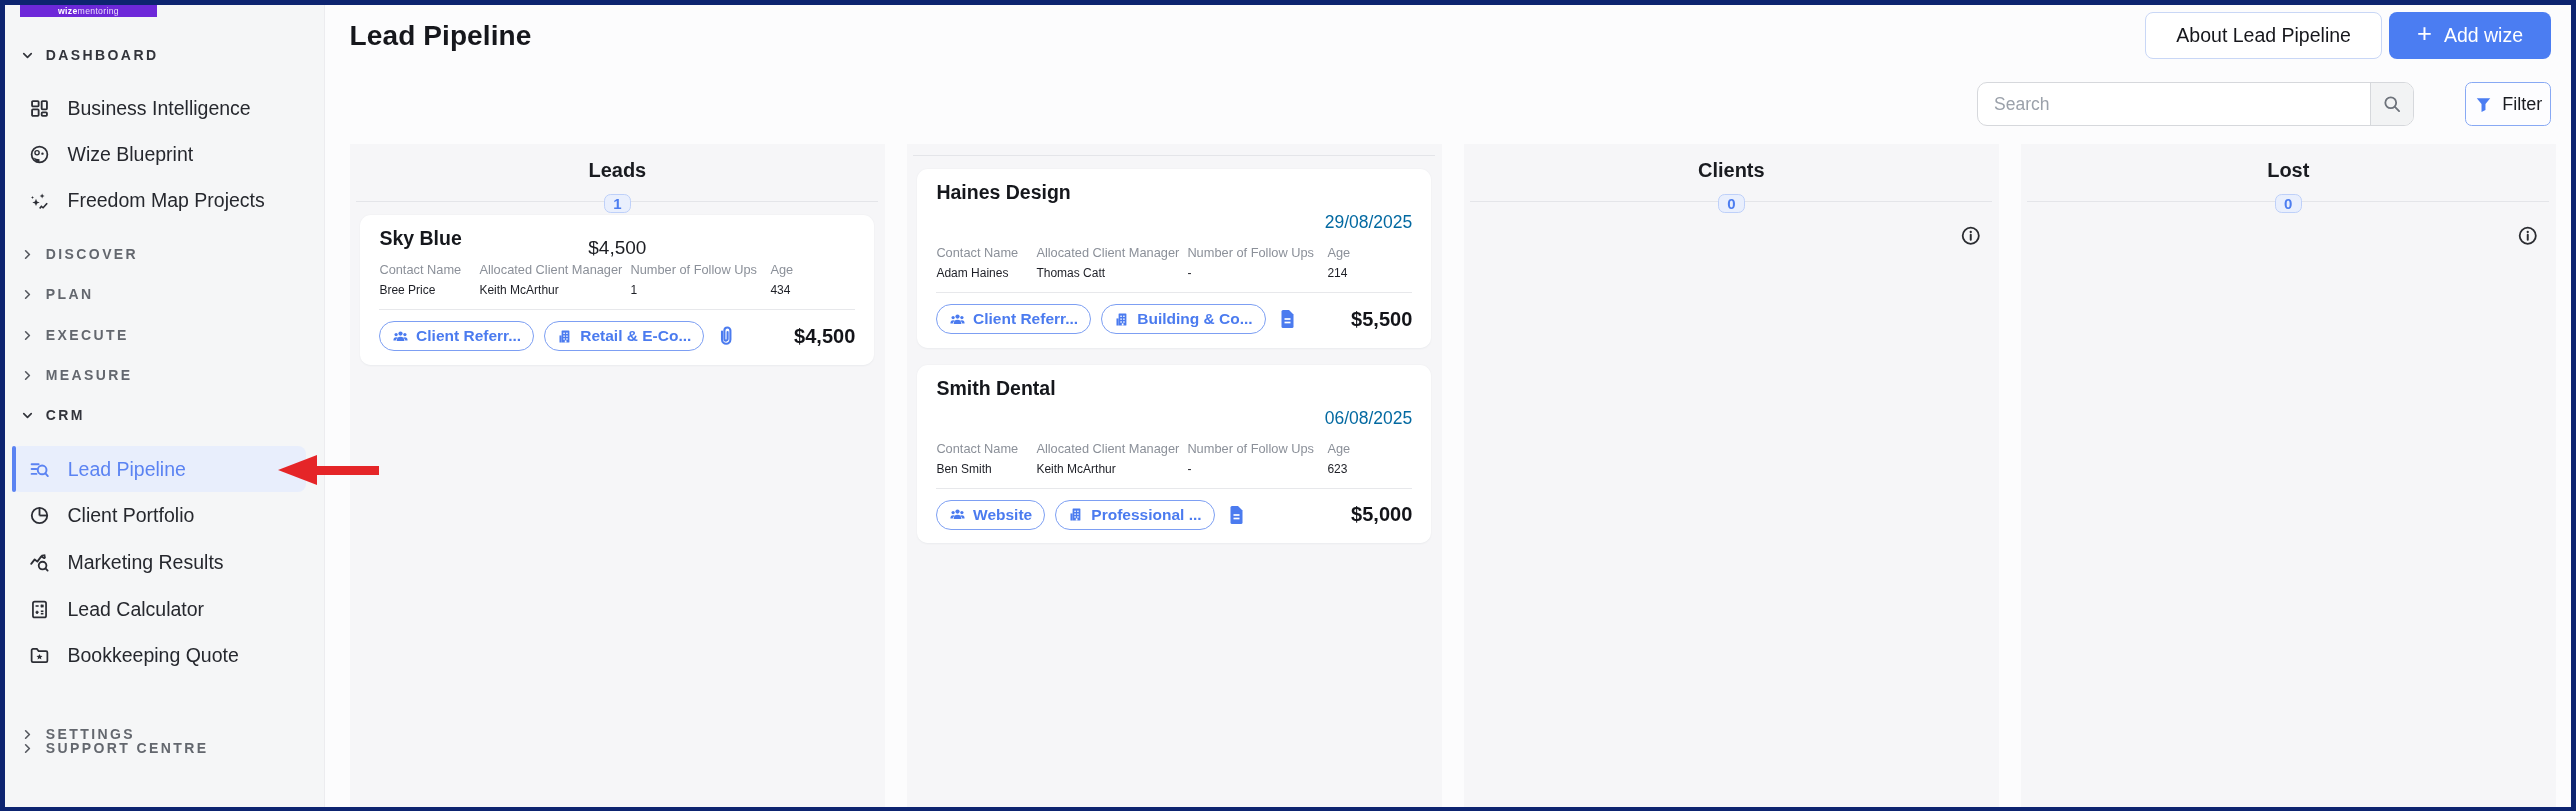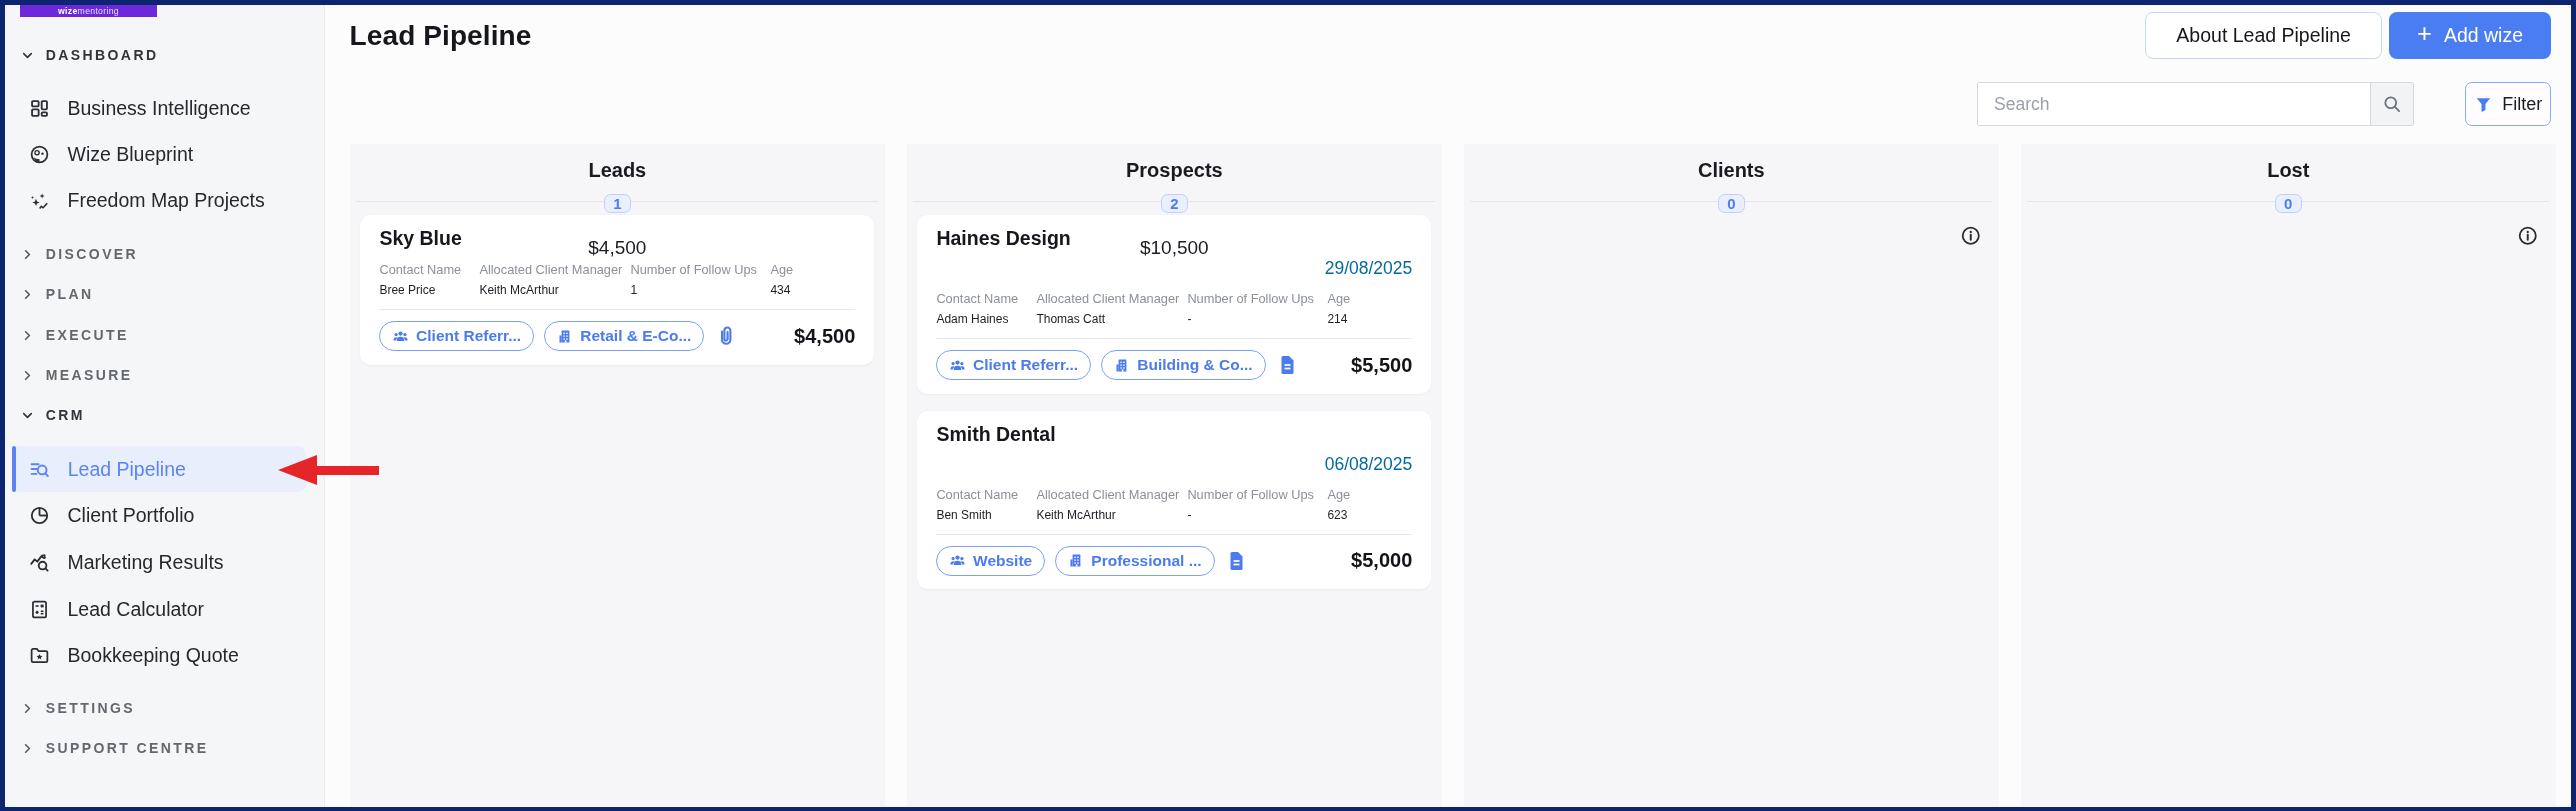--- a/index.html
+++ b/index.html
@@ -75,21 +75,21 @@
   .tab-kanban { width:88px; background:#4b7df2; color:#ffffff; border-radius:6.7px 0 0 6.7px; }
   .tab-list { width:52px; background:#f4f4f5; color:#1e2026; }
   .tab-results { width:79px; background:#f4f4f5; color:#1e2026; border-radius:0 6.7px 6.7px 0; position:relative; }
   .annot-box {
     position:absolute; left:-9.4px; top:-4.7px; right:-6.7px; bottom:-5.4px;
     border:4px solid #e02529; pointer-events:none; z-index:5;
   }
 
   .search-row { position:absolute; right:20px; top:77px; display:flex; align-items:center; gap:51px; }
   .search-box {
-    width:437px; height:44px; background:#ffffff; border:1px solid #d6d8dc; border-radius:2px;
+    width:437px; height:44px; background:#ffffff; border:1px solid #d6d8dc; border-radius:10px;
     display:flex; overflow:hidden;
   }
   .search-box input {
     flex:1; border:none; outline:none; background:transparent; padding:0 16px;
     font-size:17.5px; color:#33363c; font-family:"Liberation Sans", sans-serif;
   }
   .search-box input::placeholder { color:#9ba1aa; }
   .search-glass {
     width:43px; border-left:1px solid #d6d8dc; background:#f2f3f4;
     display:flex; align-items:center; justify-content:center; cursor:pointer;
@@ -349,21 +349,21 @@
         </svg>
       <span>Lead Calculator</span>
     </div>
     <div class="side-item" style="top:637px">
       <svg viewBox="0 0 24 24" style="color:#2c2e35">
           <use href="#i-folderstar"></use>
         </svg>
       <span>Bookkeeping Quote</span>
     </div>
 
-    <div class="side-header" style="top:693px">
+    <div class="side-header" style="top:719px">
       <svg viewBox="0 0 24 24" style="color:#55585f">
           <use href="#i-chev-right"></use>
         </svg>
       <span>SETTINGS</span>
     </div>
     <div class="side-header" style="top:733px">
       <svg viewBox="0 0 24 24" style="color:#55585f">
           <use href="#i-chev-right"></use>
         </svg>
       <span>SUPPORT CENTRE</span>
@@ -455,26 +455,20 @@
                   </svg>
               </span>
               <span class="card-value">$4,500</span>
             </div>
           </article>
 
         </div>
       </section>
 
       <section class="col">
-        <div class="col-header">
-          <span class="col-name">Prospects</span>
-          <span class="col-badge">2</span>
-          <span class="col-vbar"></span>
-          <span class="col-amount">$10,500</span>
-        </div>
         <div class="col-divider"></div>
         <div class="col-cards">
 
           <article class="card">
             <div class="card-top">
               <span class="card-title">Haines Design</span>
               <span class="card-date">29/08/2025</span>
             </div>
             <div class="card-fields">
               <div class="f1">

